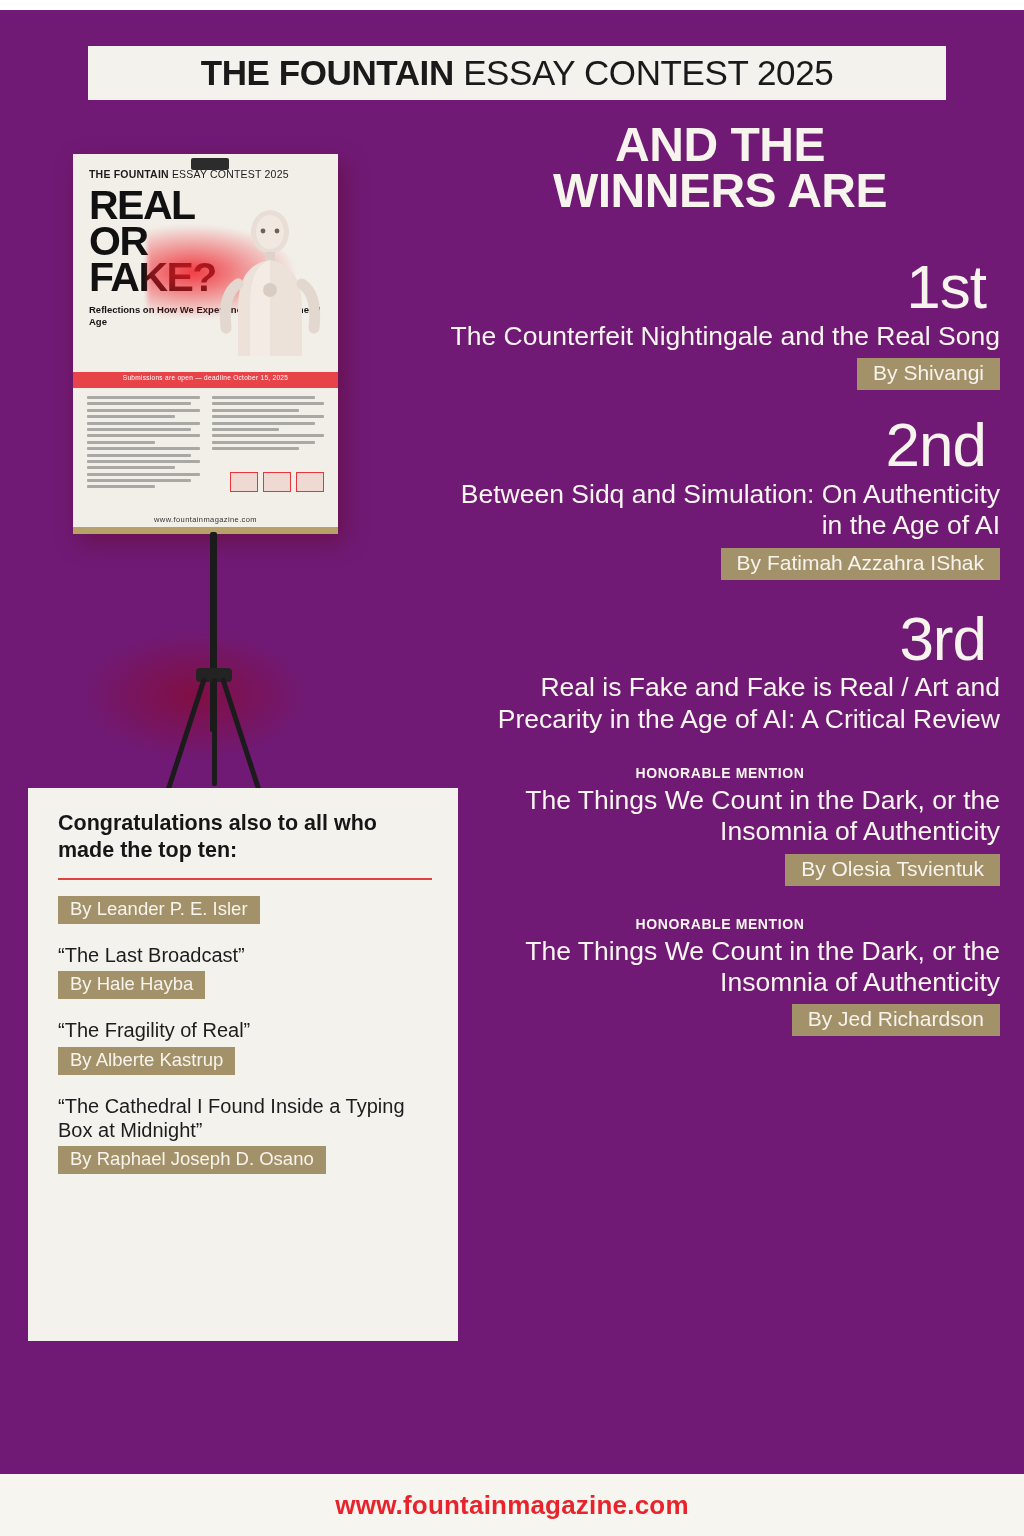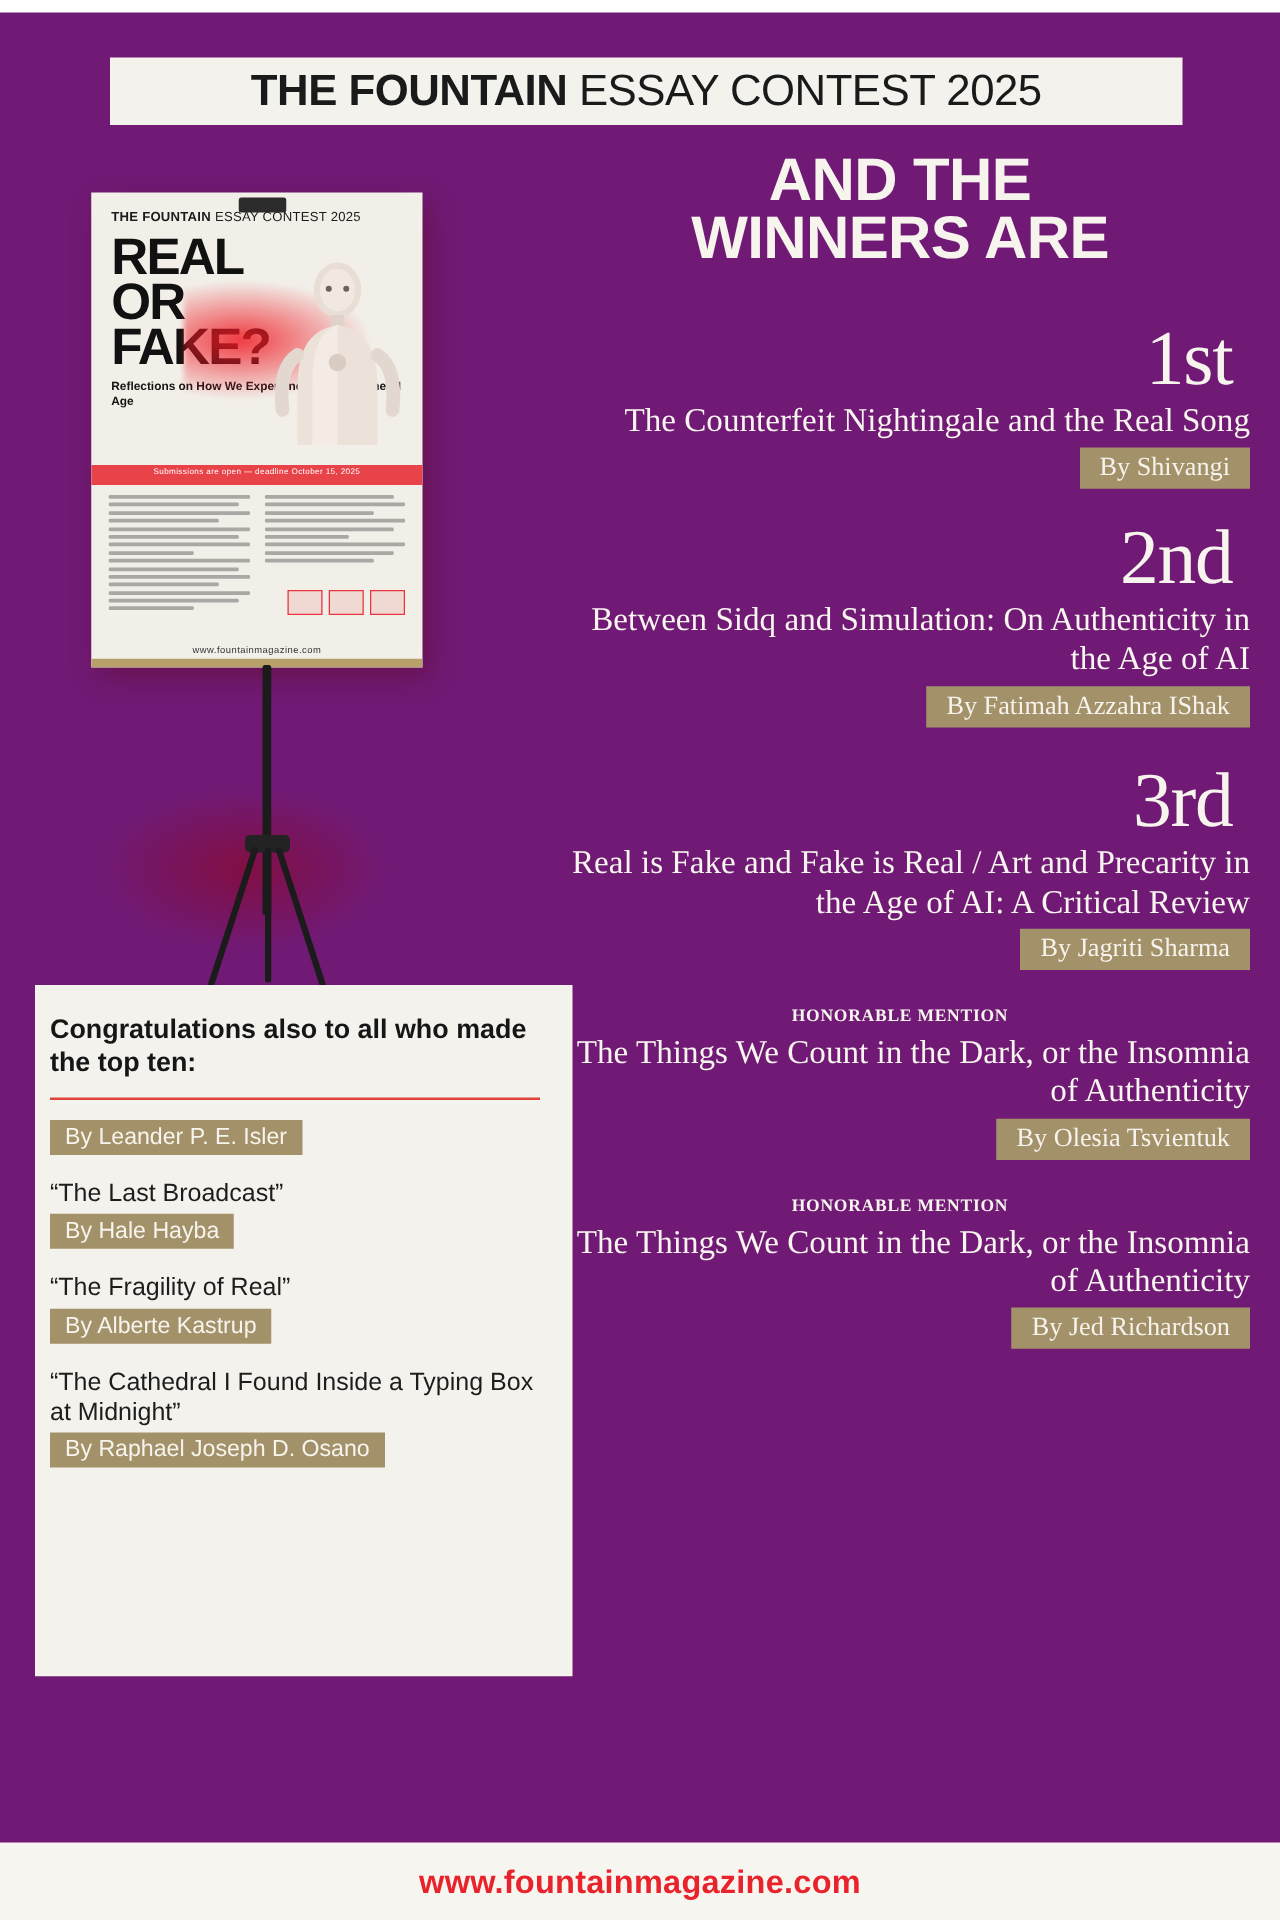--- a/index.html
+++ b/index.html
@@ -121,21 +121,21 @@
   .leg { position: absolute; background: #1b1b1b; transform-origin: top center; border-radius: 2px; }
   .leg.l1 { left: 142px; top: 538px; width: 5px; height: 120px; transform: rotate(18deg); }
   .leg.l2 { left: 160px; top: 538px; width: 5px; height: 120px; transform: rotate(-18deg); }
   .leg.l3 { left: 152px; top: 538px; width: 5px; height: 108px; }
   .shadow-blob {
     position: absolute; left: 20px; top: 490px; width: 230px; height: 130px;
     background: radial-gradient(ellipse at 50% 50%, rgba(150,0,6,.45), rgba(239,26,36,0) 70%);
   }
 
   
-  .right-col { position: absolute; left: 440px; top: 258px; width: 560px; font-family: Liberation Serif, serif; }
+  .right-col { position: absolute; left: 440px; top: 258px; width: 560px; }
   .place {
     text-align: right;
     font-size: 62px;
     font-weight: normal;
     color: #f7f4ee;
     line-height: .95;
     letter-spacing: -1px;
     padding-right: 14px;
   }
   .essay-title {
@@ -163,21 +163,21 @@
   }
   .gap-1 { height: 26px; }
   .gap-2 { height: 30px; }
 
   
   .topten {
     position: absolute;
     left: 28px; top: 788px;
     width: 430px; height: 553px;
     background: #f4f2ed;
-    padding: 22px 26px 0 12px;
+    padding: 22px 26px 0 30px;
   }
   .tt-head {
     font-size: 21.5px; font-weight: bold; color: #161616; line-height: 1.25;
   }
   .tt-rule { height: 2px; background: #e0433c; margin: 14px 0 16px 0; }
   .tt-item { margin-bottom: 19px; }
   .tt-title { font-size: 20px; color: #1d1d1d; line-height: 1.22; }
   .tt-by-wrap { display: block; margin-top: 4px; }
   .tt-by {
     display: inline-block;
@@ -318,23 +318,20 @@
       <div class="author-wrap">
         <span class="author">By Fatimah Azzahra IShak</span>
       </div>
     </div>
 
     <div class="gap-2"></div>
 
     <div>
       <div class="place">3rd</div>
       <div class="essay-title">Real is Fake and Fake is Real / Art and Precarity in the Age of AI: A Critical Review</div>
-      <div class="author-wrap">
-        <span class="author">By Jagriti Sharma</span>
-      </div>
     </div>
 
     <div>
       <div class="hm-label">HONORABLE MENTION</div>
       <div class="essay-title">The Things We Count in the Dark, or the Insomnia of Authenticity</div>
       <div class="author-wrap">
         <span class="author">By Olesia Tsvientuk</span>
       </div>
     </div>
 

